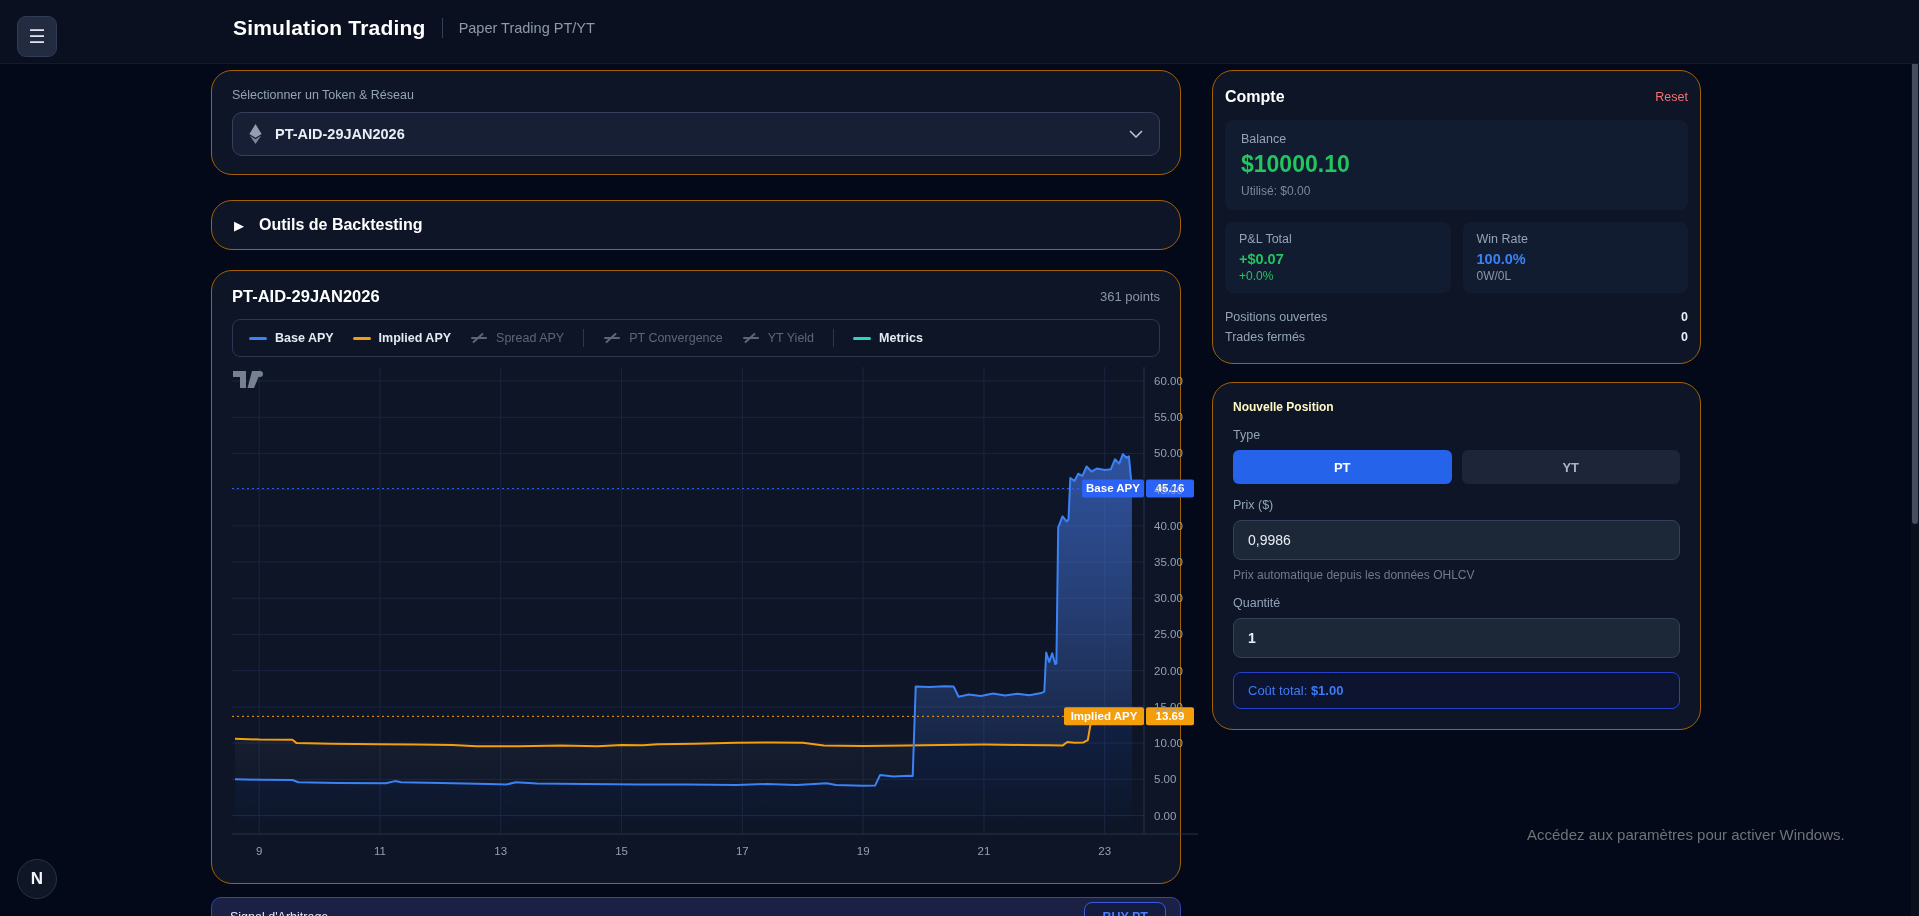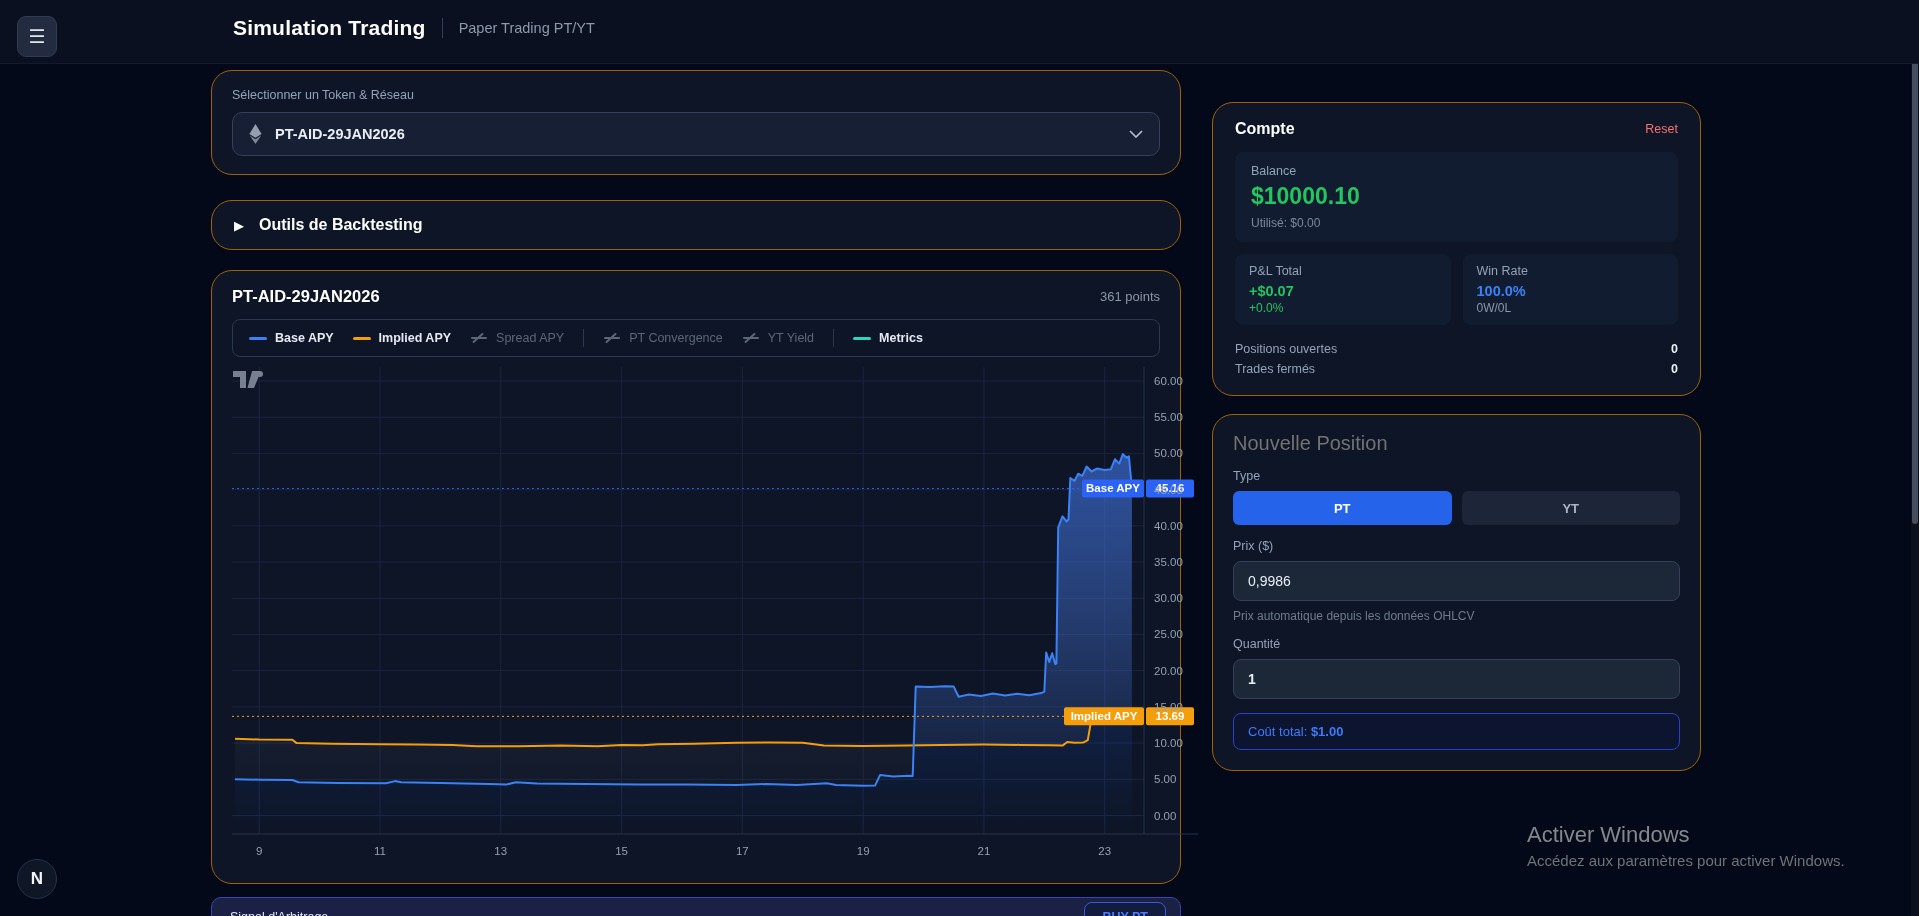--- a/index.html
+++ b/index.html
@@ -58,41 +58,41 @@
   .tv-logo { position:absolute; left:12px; bottom:44px; opacity:.85; }
 
   
   .signal-card { position:absolute; left:211px; top:897px; width:970px; height:64px;
                  background:#1b2145; border:1px solid #3346b3; border-radius:10px; }
   .signal-title { position:absolute; left:18px; top:12px; color:#e3e9f7; font-size:12.5px; }
   .buy-pt-btn { position:absolute; right:14px; top:4px; padding:7px 17px; background:rgba(15,24,58,.6);
                 border:1.5px solid #3b5bdb; border-radius:8px; color:#4c7dff; font-size:12.5px; font-weight:bold; cursor:pointer; }
 
   
-  .account-card { padding:17px 22px 16px;margin-top:32px; }
+  .account-card { padding:17px 12px 16px; }
   .acc-head { display:flex; justify-content:space-between; align-items:center; }
   .acc-title { color:#ffffff; font-size:16px; font-weight:bold; }
   .reset-link { color:#f87171; font-size:12.5px; cursor:pointer; }
   .balance-box { margin-top:14px; background:#121c31; border-radius:8px; padding:12px 16px; }
   .muted { color:#94a3b8; font-size:12.5px; }
   .balance-value { color:#22c55e; font-size:23px; font-weight:bold; margin:5px 0 6px; }
   .dim { color:#7c8899; font-size:12px; }
   .stats-row { margin-top:12px; display:flex; gap:12px; }
   .stat-box { flex:1; background:#121c31; border-radius:8px; padding:10px 14px; }
   .pnl-value { color:#22c55e; font-size:14.5px; font-weight:bold; margin-top:5px; }
   .pnl-pct { color:#22c55e; font-size:12px; margin-top:2px; }
   .win-value { color:#3b82f6; font-size:14.5px; font-weight:bold; margin-top:5px; }
   .win-record { color:#8b96a8; font-size:12px; margin-top:2px; }
   .kv-rows { margin-top:14px; }
   .kv-row { display:flex; justify-content:space-between; padding:3px 0; }
   .kv-val { color:#e9eef6; font-size:12.5px; font-weight:bold; }
 
   
   .pos-card { margin-top:18px; padding:17px 20px 20px; }
-  .pos-title { color:#737373; font-size:20px; font-weight:normal; }
+  .pos-title { color:#fef9c3; font-size:12px; font-weight:bold; }
   .pos-label { color:#94a3b8; font-size:12.5px; margin-top:14px; }
   .type-row { margin-top:8px; display:flex; gap:10px; }
   .type-btn { flex:1; height:34px; border:none; border-radius:6px; font-size:13px; font-weight:bold;
               font-family:"Liberation Sans",sans-serif; cursor:pointer; }
   .type-btn.active { background:#2563eb; color:#ffffff; }
   .type-btn.inactive { background:#1c2638; color:#aab4c4; }
   .pos-input { margin-top:8px; width:100%; height:40px; background:#1c2737; border:1px solid #35415a;
                border-radius:8px; color:#e9eef6; font-size:14px; padding:0 14px;
                font-family:"Liberation Sans",sans-serif; }
   .pos-input.qty { font-weight:bold; }
@@ -327,21 +327,20 @@
       <div class="pos-label">Quantité</div>
       <input class="pos-input qty" type="text" value="1" style="">
       <div class="cost-box">
         <span>Coût total:</span>
         <b>$1.00</b>
       </div>
     </div>
   </div>
 
   <div class="watermark">
-    <div class="wm1">Activer Windows</div>
     <div class="wm2">Accédez aux paramètres pour activer Windows.</div>
   </div>
 
   <div class="avatar">
     <span>N</span>
   </div>
 
   <div class="scrollbar-track"></div>
   <div class="scrollbar-thumb"></div>
 

